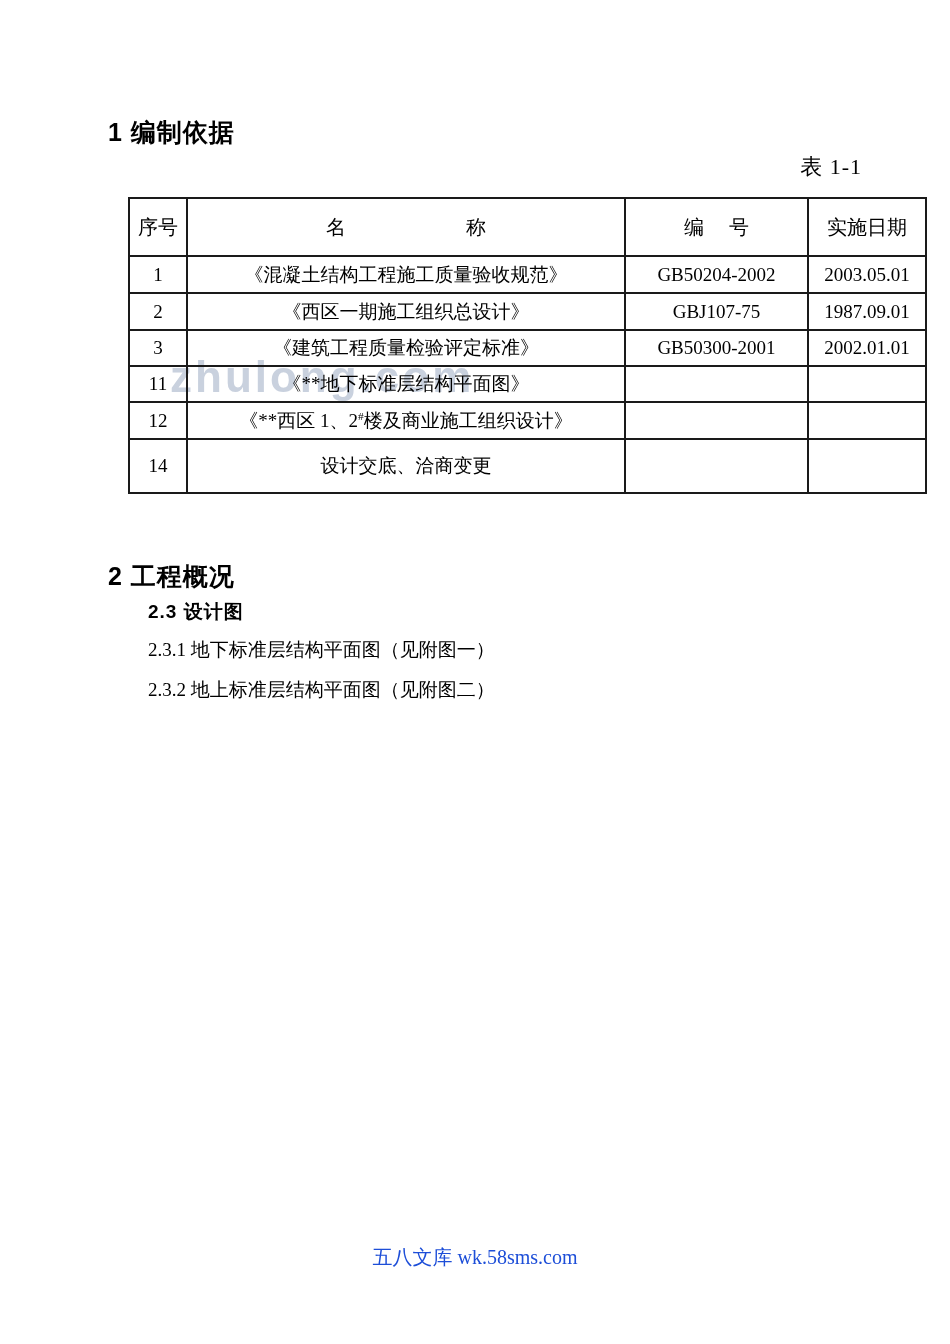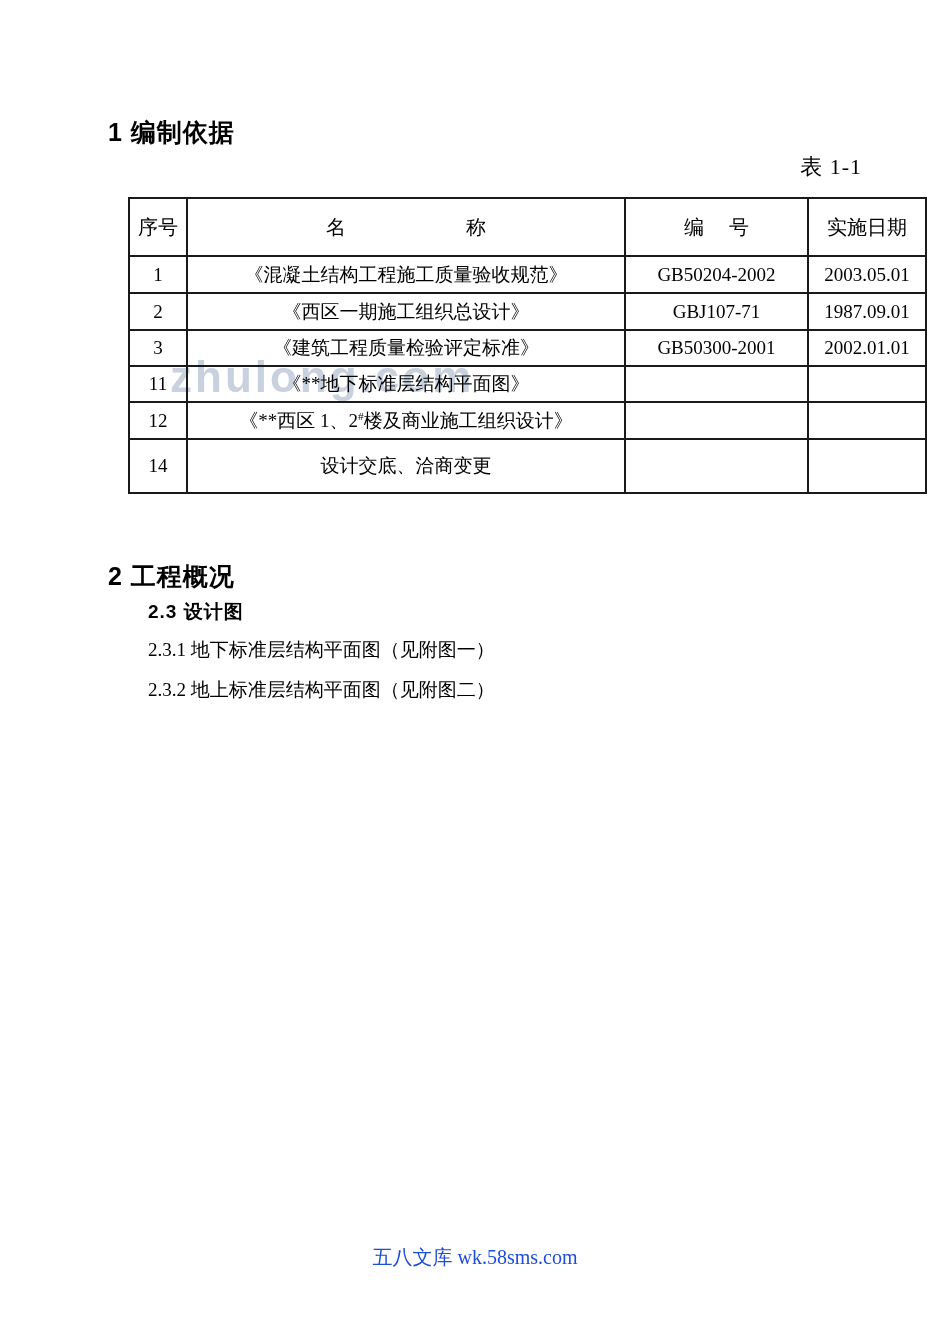--- a/index.html
+++ b/index.html
@@ -128,21 +128,21 @@
     <tbody>
         <tr>
           <td class="col-no"><span>1</span></td>
           <td class="col-name"><span>《混凝土结构工程施工质量验收规范》</span></td>
           <td class="col-code"><span>GB50204-2002</span></td>
           <td class="col-date"><span>2003.05.01</span></td>
         </tr>
         <tr>
           <td class="col-no"><span>2</span></td>
           <td class="col-name"><span>《西区一期施工组织总设计》</span></td>
-          <td class="col-code"><span>GBJ107-71</span></td>
+          <td class="col-code"><span>GBJ107-75</span></td>
           <td class="col-date"><span>1987.09.01</span></td>
         </tr>
         <tr>
           <td class="col-no"><span>3</span></td>
           <td class="col-name"><span>《建筑工程质量检验评定标准》</span></td>
           <td class="col-code"><span>GB50300-2001</span></td>
           <td class="col-date"><span>2002.01.01</span></td>
         </tr>
         <tr>
           <td class="col-no"><span>11</span></td>

